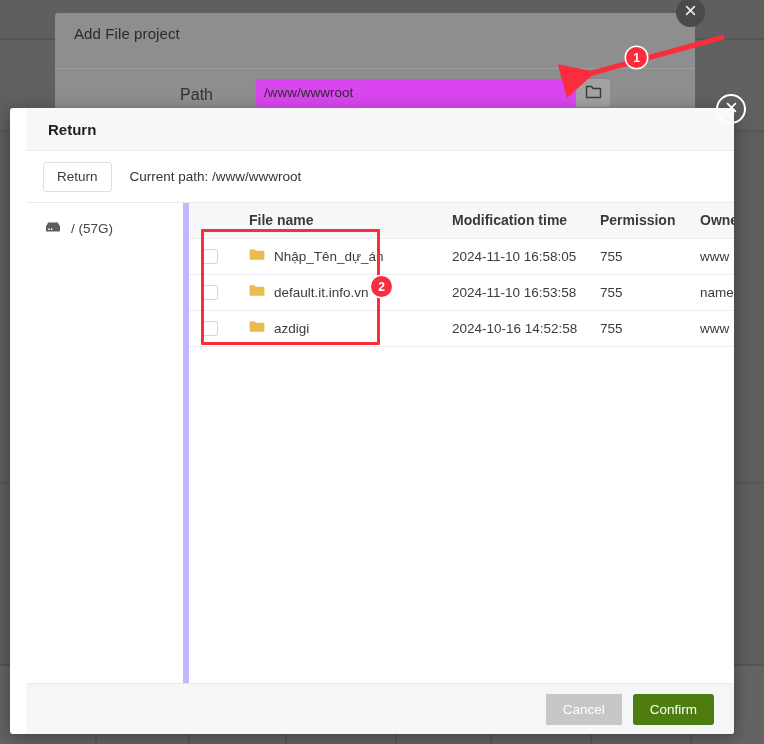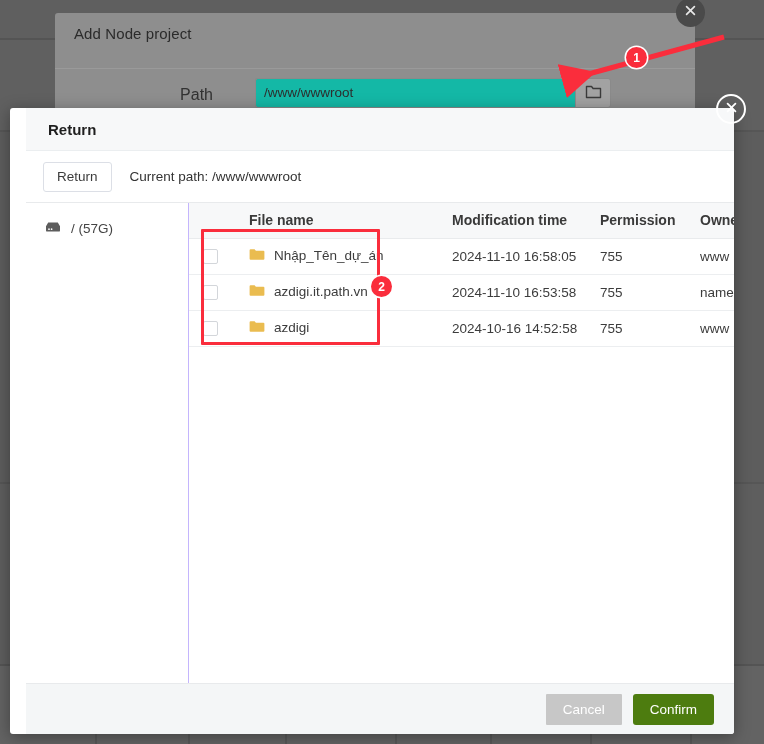--- a/index.html
+++ b/index.html
@@ -39,21 +39,21 @@
   }
   .field-row { position:absolute; left:0; top:62px; width:640px; height:46px; }
   .field-label {
     position:absolute; left:98px; top:11px; width:60px; text-align:right;
     font-size:16px; color:#323232;
   }
   .field-input-wrap {
     position:absolute; left:200px; top:3px; width:356px; height:30px; display:flex;
   }
   .field-input {
-    flex:1; border:1px solid #8a8a8a; border-right:none; background:#14b8a6;
+    flex:1; border:1px solid #8a8a8a; border-right:none; background:#d946ef;
     border-radius:3px 0 0 3px; padding:0 8px; font-size:13.5px; color:#2e2e2e;
     font-family:"Liberation Sans", sans-serif; outline:none; line-height:28px;
   }
   .field-btn {
     width:36px; border:1px solid #8a8a8a; background:#a2a2a2;
     border-radius:0 3px 3px 0; display:flex; align-items:center; justify-content:center;
     cursor:pointer;
   }
 
   
@@ -85,21 +85,21 @@
   }
   .return-btn {
     height:30px; padding:0 13px; background:#fff; border:1px solid #dcdfe6;
     border-radius:3px; font-size:13.5px; color:#3b3b3b; cursor:pointer;
     font-family:"Liberation Sans", sans-serif;
   }
   .current-path { margin-left:18px; font-size:13.5px; color:#333; }
 
   .return-body { display:flex; height:480px; }
   .return-side {
-    width:163px; border-right:1px solid #c4b5fd; background:#fff; padding-top:14px;
+    width:163px; border-right:6px solid #c4b5fd; background:#fff; padding-top:14px;
   }
   .side-item {
     display:flex; align-items:center; gap:9px; padding:4px 0 4px 18px;
     font-size:13.5px; color:#444; cursor:pointer;
   }
   .return-main { flex:1; background:#fff; overflow:hidden; }
 
   table.filetable { width:100%; border-collapse:collapse; table-layout:fixed; }
   table.filetable th {
     background:#f7f8f9; height:35px; font-size:14px; color:#3a3a3a;
@@ -114,21 +114,21 @@
   .col-time { width:148px; }
   .col-perm { width:100px; }
   .col-own  { width:auto; }
   th.col-chk { border-bottom:1px solid #e9ebed; }
   .th-pad { padding-left:12px; }
 
   .chk {
     width:15px; height:15px; border:1px solid #d3d6da; border-radius:2px;
     background:#fff; margin-left:14px; cursor:pointer; display:block;
   }
-  .name-cell { display:flex; align-items:flex-start; gap:9px; padding-left:12px; }
+  .name-cell { display:flex; align-items:center; gap:9px; padding-left:12px; }
   .fname { color:#3c3c3c; }
 
   .return-footer {
     height:51px; background:#f4f6f7; border-top:1px solid #e8eaec;
     display:flex; align-items:center; justify-content:flex-end; gap:11px;
     padding-right:20px;
   }
   .btn-cancel {
     height:31px; padding:0 17px; border:none; border-radius:1px;
     background:#c7c7c7; color:#fff; font-size:13.5px; cursor:pointer;
@@ -173,21 +173,21 @@
     <div class="bd-col" style="left:95px"></div>
     <div class="bd-col" style="left:188px"></div>
     <div class="bd-col" style="left:285px"></div>
     <div class="bd-col" style="left:395px"></div>
     <div class="bd-col" style="left:490px"></div>
     <div class="bd-col" style="left:590px"></div>
     <div class="bd-col" style="left:690px"></div>
   </div>
 
   <div class="add-node-dialog">
-    <div class="add-node-title">Add Node project</div>
+    <div class="add-node-title">Add File project</div>
     <div class="add-node-header-line"></div>
 
     <div class="field-row">
       <div class="field-label">Path</div>
       <div class="field-input-wrap">
         <input class="field-input" type="text" value="/www/wwwroot" style="">
         <div class="field-btn">
           <span>
             <svg width="17" height="15" viewBox="0 0 17 15">
               <path d="M1.5 2.5h5l1.6 2h7.4v9h-14z" fill="none" stroke="#3a3a3a" stroke-width="1.4" stroke-linejoin="round"></path>
@@ -266,21 +266,21 @@
               <td>
                 <span class="chk"></span>
               </td>
               <td>
                 <div class="name-cell">
                   <span>
                     <svg width="16" height="13" viewBox="0 0 16 13">
                       <path d="M0.6 2.2a1 1 0 0 1 1-1h4l1.3 1.5h7.5a1 1 0 0 1 1 1v7.1a1 1 0 0 1-1 1H1.6a1 1 0 0 1-1-1z" fill="#eabc50"></path>
                     </svg>
                   </span>
-                  <span class="fname">azdigi.it.path.vn</span>
+                  <span class="fname">default.it.info.vn</span>
                 </div>
               </td>
               <td>2024-11-10 16:53:58</td>
               <td>755</td>
               <td>name</td>
             </tr>
             <tr>
               <td>
                 <span class="chk"></span>
               </td>

